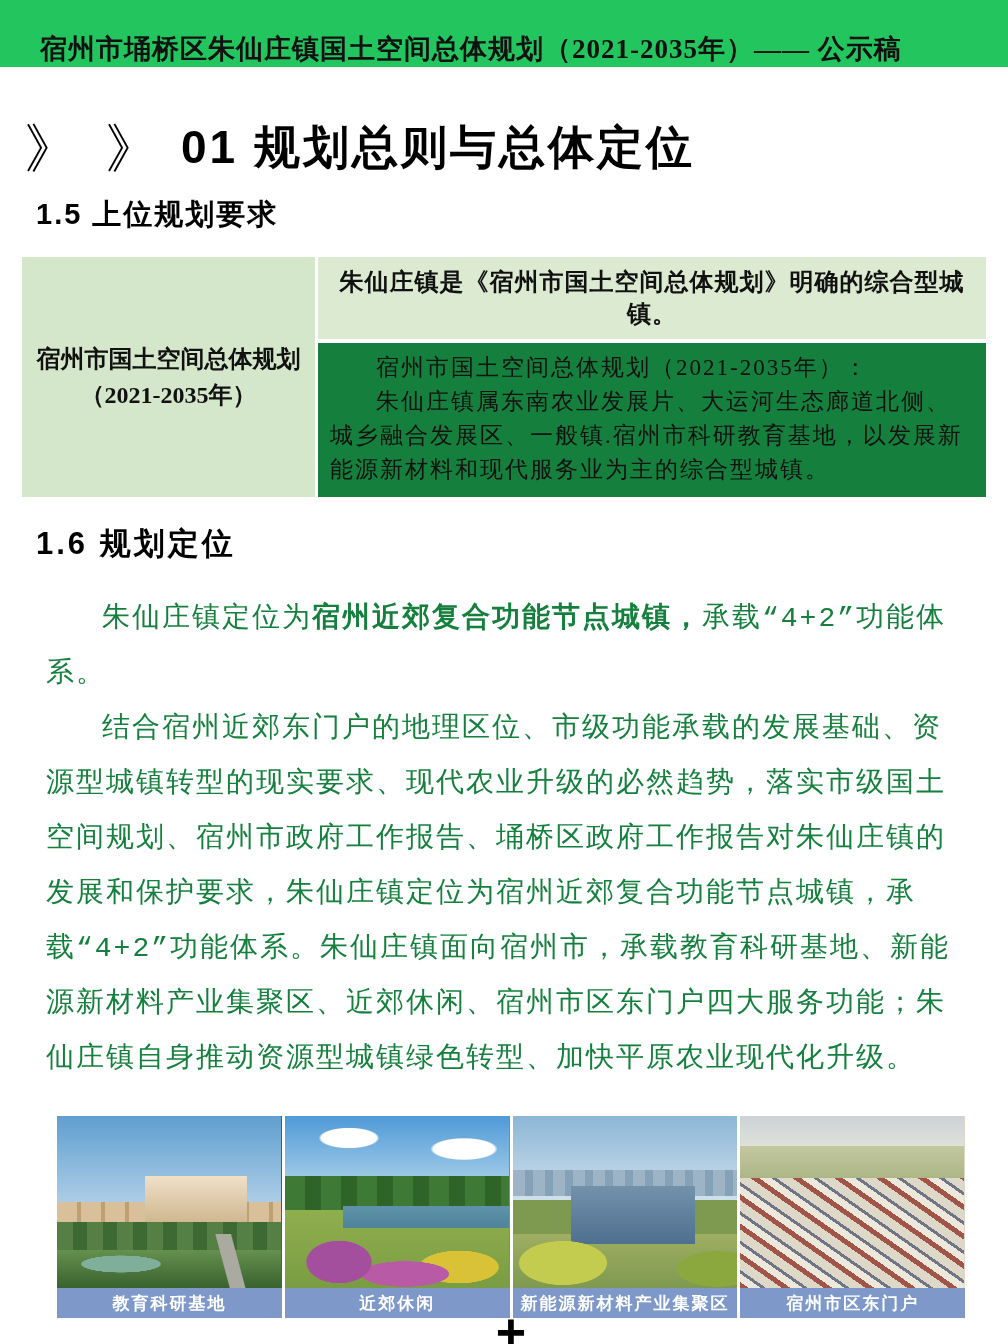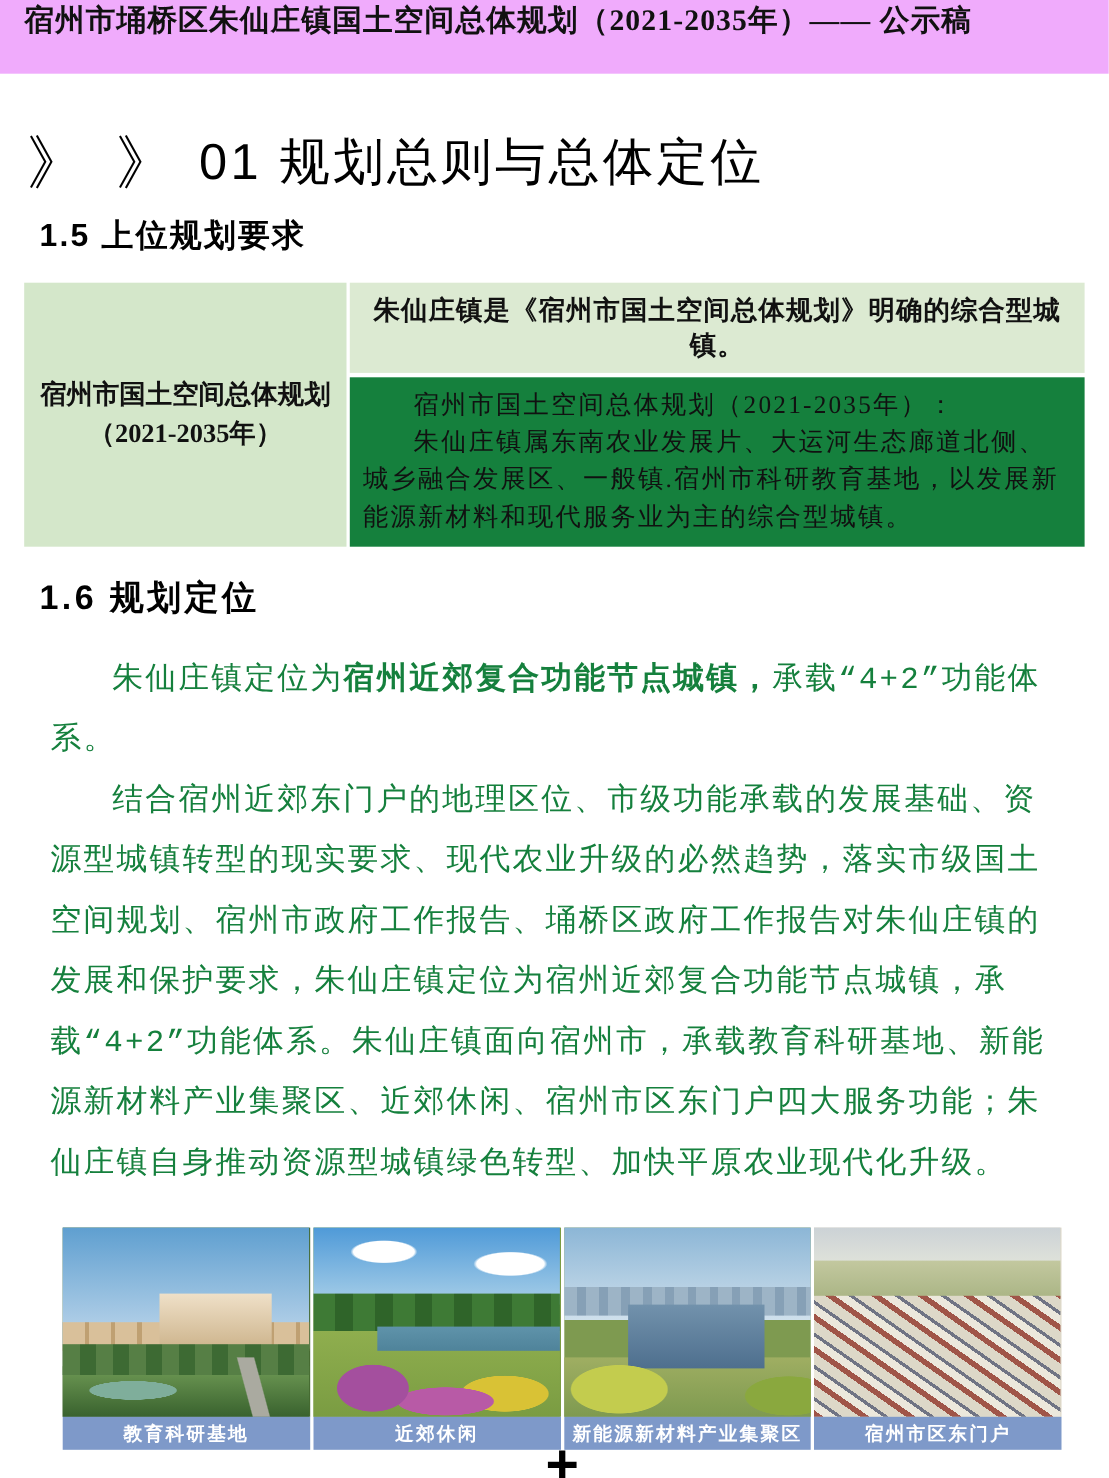--- a/index.html
+++ b/index.html
@@ -3,32 +3,32 @@
 <meta charset="utf-8">
 <style>
   html,body{margin:0;padding:0;}
   body{
     width:1008px;height:1344px;overflow:hidden;background:#ffffff;
     font-family:"Liberation Sans","DejaVu Sans",sans-serif;color:#111;
     position:relative;
   }
   
   .banner{
-    height:67px;background:#f0abfc;display:flex;align-items:flex-start;
-    padding-left:22px;box-sizing:border-box;
+    height:67px;background:#22c55e;display:flex;align-items:flex-end;
+    padding-left:40px;box-sizing:border-box;
   }
   .banner .title{
     font-family:"Liberation Serif","DejaVu Serif",serif;
     font-weight:bold;font-size:27px;letter-spacing:1px;color:#111;
   }
   .content{padding:0 22px;box-sizing:border-box;}
   
   .h1row{display:flex;align-items:center;gap:16px;margin:50px 0 0 2px;}
   .chevrons{font-size:54px;font-weight:400;line-height:1;letter-spacing:6px;color:#000;}
-  .h1txt{font-size:46px;font-weight:normal;letter-spacing:3px;color:#000;}
+  .h1txt{font-size:46px;font-weight:bold;letter-spacing:3px;color:#000;}
   .h2{font-size:29px;font-weight:bold;letter-spacing:2px;margin:16px 0 0 14px;color:#000;}
   .h2b{font-size:31px;font-weight:bold;letter-spacing:3px;margin:26px 0 0 14px;color:#000;}
   
   .ptable{display:flex;margin-top:22px;gap:3px;}
   .ptable .leftcell{
     width:293px;background:#d4e7ca;display:flex;flex-direction:column;
     justify-content:center;align-items:center;text-align:right;
     font-family:"Liberation Serif","DejaVu Serif",serif;
     font-weight:bold;font-size:24px;line-height:36px;min-height:170px;
   }

